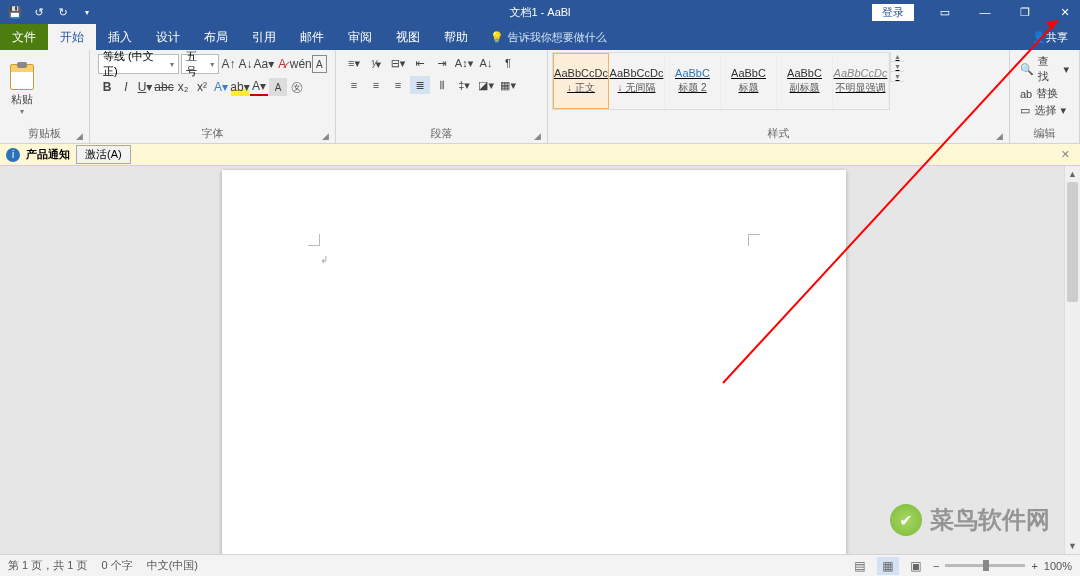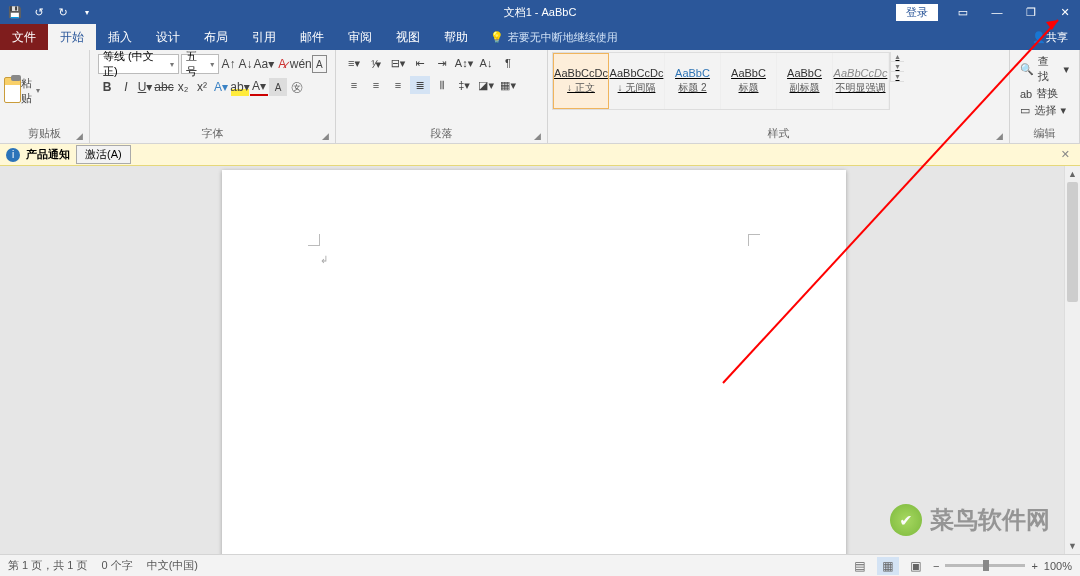--- a/index.html
+++ b/index.html
@@ -2,39 +2,39 @@
 <html><head>
 <meta charset="utf-8">
 <style>
 * { margin: 0; padding: 0; box-sizing: border-box; font-family: "Microsoft YaHei", sans-serif; }
 body { width: 1080px; height: 576px; background: #e6e6e6; overflow: hidden; position: relative; }
 
 .titlebar { height: 24px; background: #2b579a; display: flex; align-items: center; color: white; font-size: 11px; }
 .titlebar .qat { display: flex; align-items: center; gap: 10px; padding-left: 8px; }
 .titlebar .qat .icon { width: 14px; height: 14px; display: flex; align-items: center; justify-content: center; }
 .titlebar .doctitle { position: absolute; left: 50%; transform: translateX(-50%); }
-.titlebar .right { margin-left: auto; display: flex; align-items: center; gap: 4px; }
+.titlebar .right { margin-left: auto; display: flex; align-items: center; gap: 10px; }
 .titlebar .login { background: white; color: #2b579a; padding: 1px 10px; font-size: 11px; margin-right: 6px; }
 .titlebar .winbtn { width: 30px; height: 24px; display: flex; align-items: center; justify-content: center; font-size: 11px; }
 
 .tabs { height: 26px; background: #2b579a; display: flex; align-items: stretch; color: white; font-size: 12px; }
 .tab { padding: 0 12px; display: flex; align-items: center; cursor: pointer; }
-.tab.file { background: #7f1d1d; }
+.tab.file { background: #4d7c0f; }
 .tab.active { background: #f3f3f3; color: #2b579a; }
 .tellme { display: flex; align-items: center; gap: 4px; color: #cfe0f5; font-size: 11px; padding-left: 10px; }
 .share { margin-left: auto; padding: 0 12px; display: flex; align-items: center; font-size: 11px; }
 
 .ribbon { height: 94px; background: #f3f3f3; border-bottom: 1px solid #d4d4d4; display: flex; }
 .group { border-right: 1px solid #d4d4d4; display: flex; flex-direction: column; padding: 2px 4px 0 4px; }
 .group .body { flex: 1; display: flex; }
 .group .label { text-align: center; font-size: 11px; color: #666; padding: 2px 0; position: relative; }
 .group .label .dlg { position: absolute; right: 2px; bottom: 2px; font-size: 9px; color: #888; }
 
 .clipboard .body { display: flex; gap: 2px; }
-.paste-btn { width: 36px; display: flex; flex-direction: row; align-items: center; justify-content: center; padding-top: 4px; }
+.paste-btn { width: 36px; display: flex; flex-direction: column; align-items: center; justify-content: center; padding-top: 4px; }
 .paste-btn .paste-icon { width: 24px; height: 26px; background: linear-gradient(#f9d069,#f9d069 30%, #fff 30%); border: 1px solid #c99c3a; border-radius: 2px; position: relative; }
 .paste-btn .paste-icon::before { content:""; position:absolute; top:-3px; left:6px; width:10px; height:6px; background:#888; border-radius:2px; }
 .paste-btn .txt { font-size: 11px; color: #444; margin-top: 2px; }
 .clip-right { display: flex; flex-direction: column; gap: 2px; padding-top: 2px; }
 .clip-right .row { font-size: 11px; color: #555; display: flex; align-items: center; gap: 4px; }
 .scissor::before { content:"✂"; font-size: 11px; }
 .copy-ico::before { content:"📄"; font-size: 10px; }
 .brush::before { content:"🖌"; font-size: 10px; }
 
 .font .body { flex-direction: column; gap: 4px; padding: 2px 4px; }
@@ -94,21 +94,21 @@
 </head>
 <body>
 
 <div class="titlebar">
   <div class="qat">
     <span class="icon">💾</span>
     <span class="icon">↺</span>
     <span class="icon">↻</span>
     <span class="icon" style="font-size:8px">▾</span>
   </div>
-  <div class="doctitle">文档1 - AaBbC</div>
+  <div class="doctitle">文档1 - AaBl</div>
   <div class="right">
     <div class="login">登录</div>
     <div class="winbtn">▭</div>
     <div class="winbtn">—</div>
     <div class="winbtn">❐</div>
     <div class="winbtn">✕</div>
   </div>
 </div>
 
 <div class="tabs">
@@ -117,21 +117,21 @@
   <div class="tab">插入</div>
   <div class="tab">设计</div>
   <div class="tab">布局</div>
   <div class="tab">引用</div>
   <div class="tab">邮件</div>
   <div class="tab">审阅</div>
   <div class="tab">视图</div>
   <div class="tab">帮助</div>
   <div class="tellme">
     <span>💡</span>
-    <span>若要无中断地继续使用</span>
+    <span>告诉我你想要做什么</span>
   </div>
   <div class="share">
     <span>👤</span>
     <span>共享</span>
   </div>
 </div>
 
 <div class="ribbon">
 
   <div class="group clipboard" style="width:90px">

